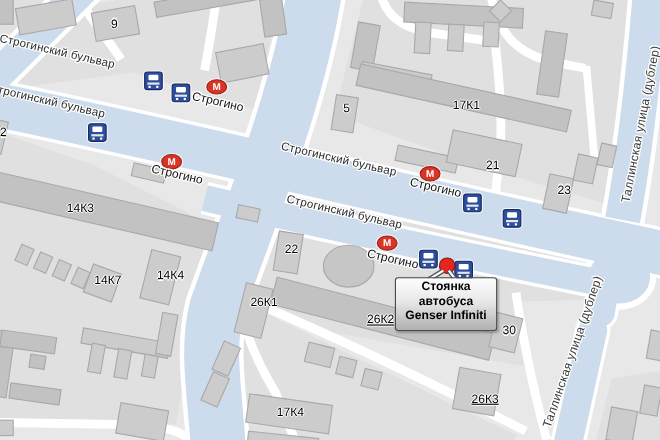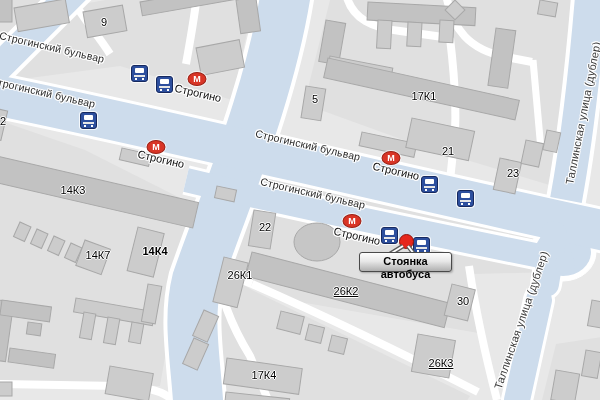--- a/index.html
+++ b/index.html
@@ -40,21 +40,21 @@
     box-shadow:0 0 0 1px rgba(255,255,255,.8);
   }
   .bus .w{position:absolute;left:3px;right:3px;top:2px;height:5px;background:#fff;border-radius:1px;}
   .bus .b{position:absolute;left:2px;right:2px;bottom:4px;height:2px;background:#e6e6e6;}
   .bus .d{position:absolute;bottom:1px;left:3px;width:2px;height:2px;background:#fff;box-shadow:7px 0 #fff;}
   .poi-marker{
     position:absolute;width:15px;height:15px;border-radius:50%;
     background:#e5261c;border:1px solid #8f130c;box-sizing:border-box;
   }
   #callout{
-    position:absolute;left:359px;top:252px;width:93px;height:20px;
+    position:absolute;left:359px;top:252px;width:93px;height:49px;
     border:1px solid #4a4a4a;border-radius:3px;box-sizing:border-box;
     background:linear-gradient(#fdfdfd,#e8e8e8 45%,#b0b0b0);
     text-align:center;padding-top:2px;
     font-size:11px;line-height:13px;font-weight:bold;color:#000;
     box-shadow:1px 1px 2px rgba(0,0,0,.25);
   }
   #leader{position:absolute;left:384px;top:242px;}
 </style>
 </head>
 <body>
@@ -298,21 +298,21 @@
       <span class="road-label vert" style="left: 583px; top: 113px; transform: translate(-50%, -50%) rotate(-79deg);">Таллинская улица (дублер)</span>
       <span class="road-label vert" style="left: 521px; top: 320px; transform: translate(-50%, -50%) rotate(-71deg);">Таллинская улица (дублер)</span>
       <span class="bldg-label" style="left: 104px; top: 22px; transform: translate(-50%, -50%);">9</span>
       <span class="bldg-label" style="left: 3px; top: 121px; transform: translate(-50%, -50%);">2</span>
       <span class="bldg-label" style="left: 315px; top: 99px; transform: translate(-50%, -50%);">5</span>
       <span class="bldg-label" style="left: 424px; top: 96px; transform: translate(-50%, -50%);">17К1</span>
       <span class="bldg-label" style="left: 448px; top: 151px; transform: translate(-50%, -50%);">21</span>
       <span class="bldg-label" style="left: 513px; top: 173px; transform: translate(-50%, -50%);">23</span>
       <span class="bldg-label" style="left: 73px; top: 190px; transform: translate(-50%, -50%);">14К3</span>
       <span class="bldg-label" style="left: 98px; top: 255px; transform: translate(-50%, -50%);">14К7</span>
-      <span class="bldg-label" style="left: 155px; top: 251px; transform: translate(-50%, -50%); font-weight: bold;">14К4</span>
+      <span class="bldg-label" style="left: 155px; top: 251px; transform: translate(-50%, -50%);">14К4</span>
       <span class="bldg-label" style="left: 265px; top: 227px; transform: translate(-50%, -50%); text-align: center;">22</span>
       <span class="bldg-label" style="left: 240px; top: 275px; transform: translate(-50%, -50%);">26К1</span>
       <span class="bldg-label" style="left: 346px; top: 291px; transform: translate(-50%, -50%); text-decoration: underline;">26К2</span>
       <span class="bldg-label" style="left: 463px; top: 301px; transform: translate(-50%, -50%);">30</span>
       <span class="bldg-label" style="left: 441px; top: 363px; transform: translate(-50%, -50%); text-decoration: underline;">26К3</span>
       <span class="bldg-label" style="left: 264px; top: 375px; transform: translate(-50%, -50%);">17К4</span>
       <div class="metro-ico" style="left: 197px; top: 79px; transform: translate(-50%, -50%);">М</div>
       <span class="metro-label" style="left: 198px; top: 93px; transform: translate(-50%, -50%) rotate(13deg);">Строгино</span>
       <div class="metro-ico" style="left: 156px; top: 147px; transform: translate(-50%, -50%);">М</div>
       <span class="metro-label" style="left: 161px; top: 159px; transform: translate(-50%, -50%) rotate(13deg);">Строгино</span>
@@ -358,15 +358,16 @@
       <div class="poi-marker" style="left: 398.5px; top: 233.5px;"></div>
     </div>
 
   <svg id="leader" width="40" height="14" viewBox="0 0 40 14">
     <path d="M6,12 L19,4 M30,12 L24,4" stroke="#5a5a5a" stroke-width="4.5" fill="none"></path>
     <path d="M6,12 L19,4 M30,12 L24,4" stroke="#ffffff" stroke-width="2" fill="none"></path>
   </svg>
 
   <div id="callout">
     <div>Стоянка автобуса</div>
+    <div>Genser Infiniti</div>
   </div>
 
 </div>
 
 </body></html>

